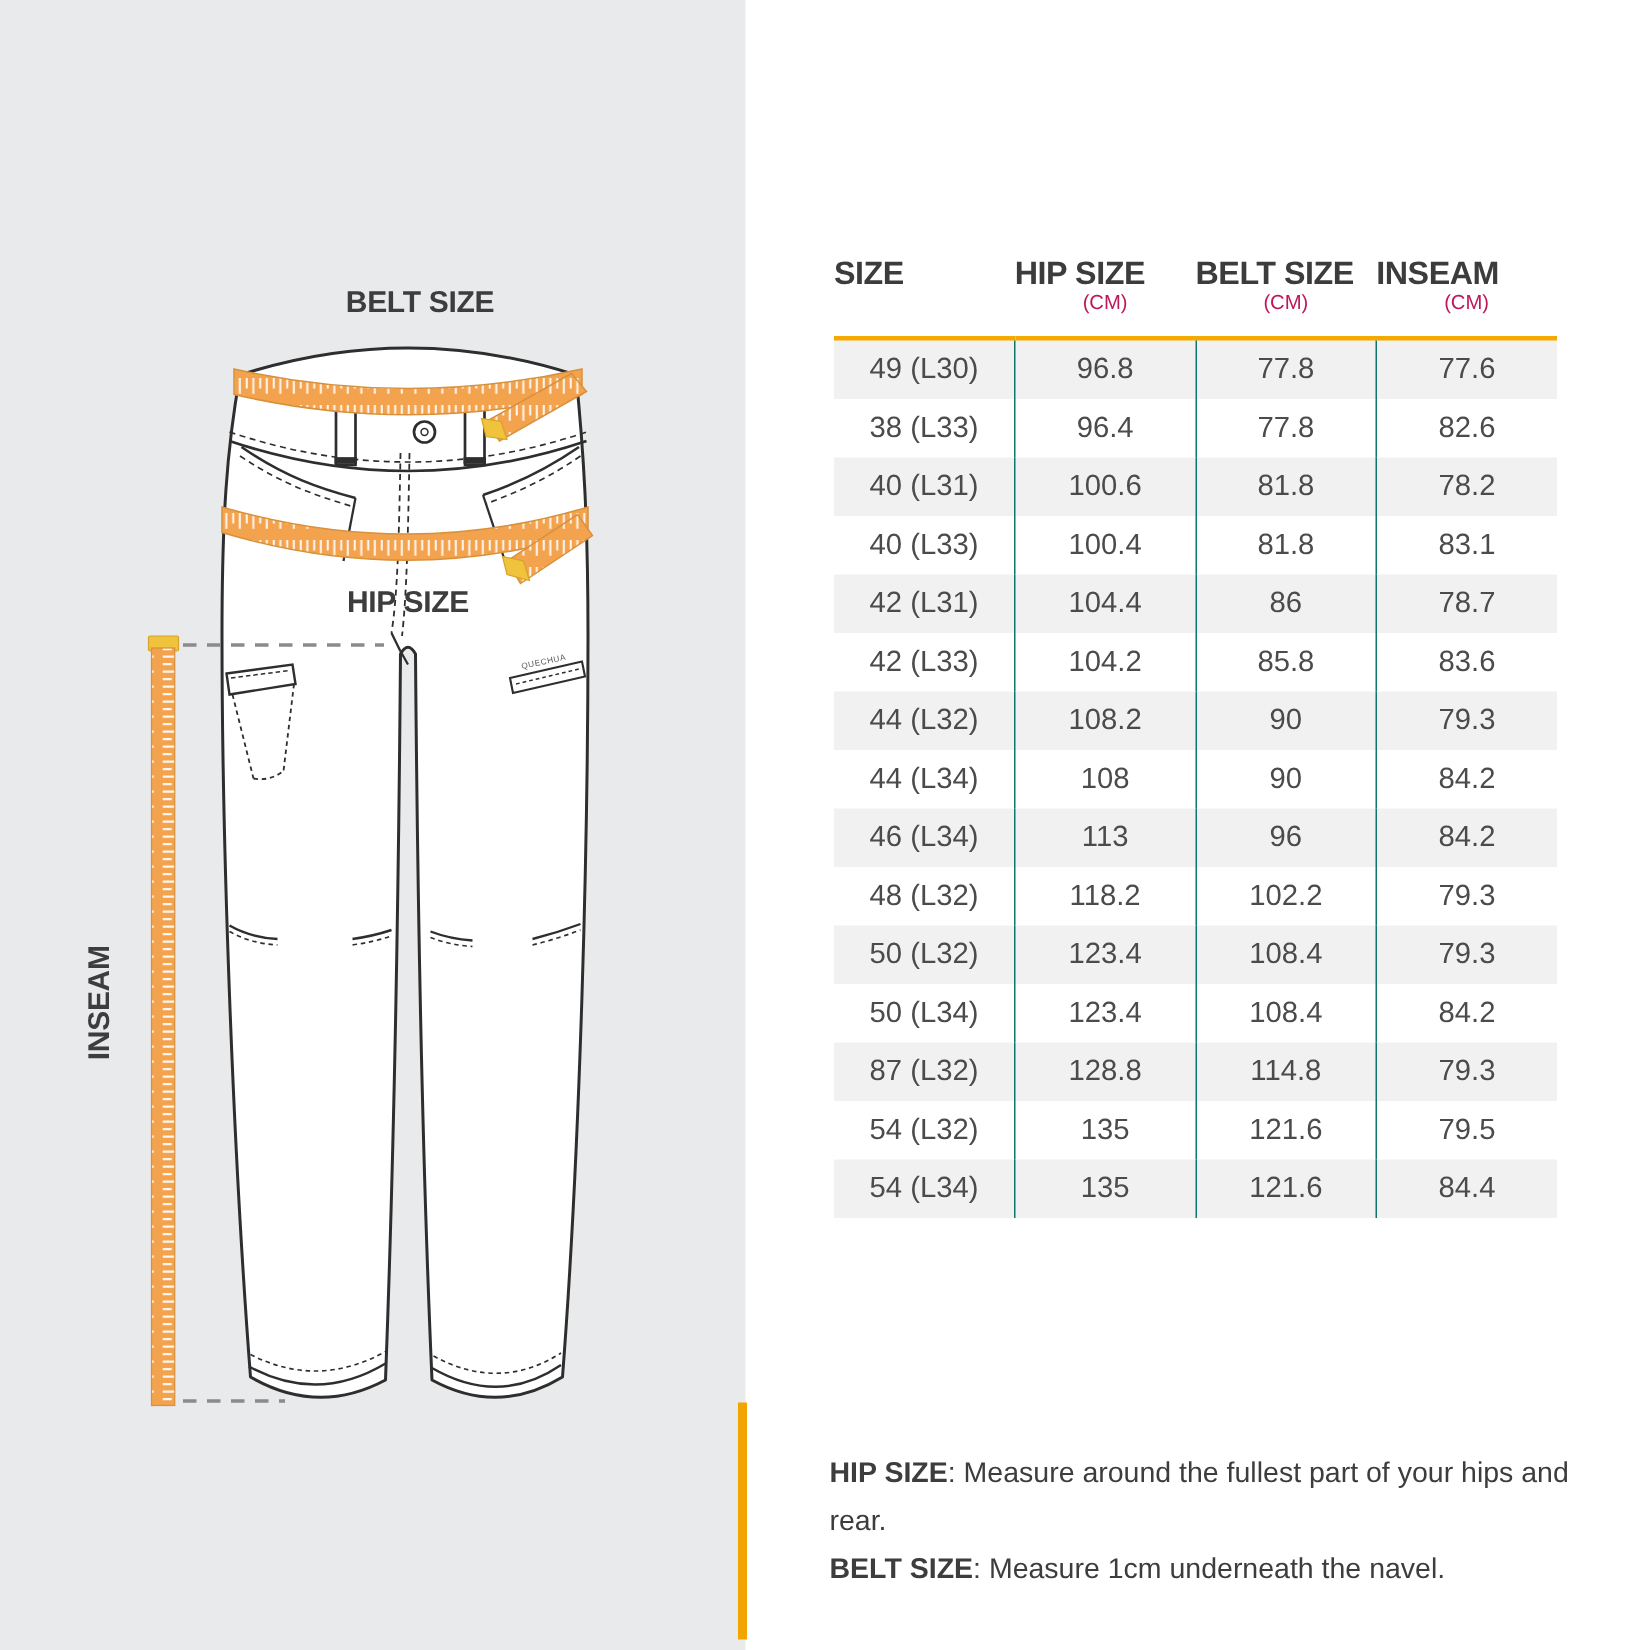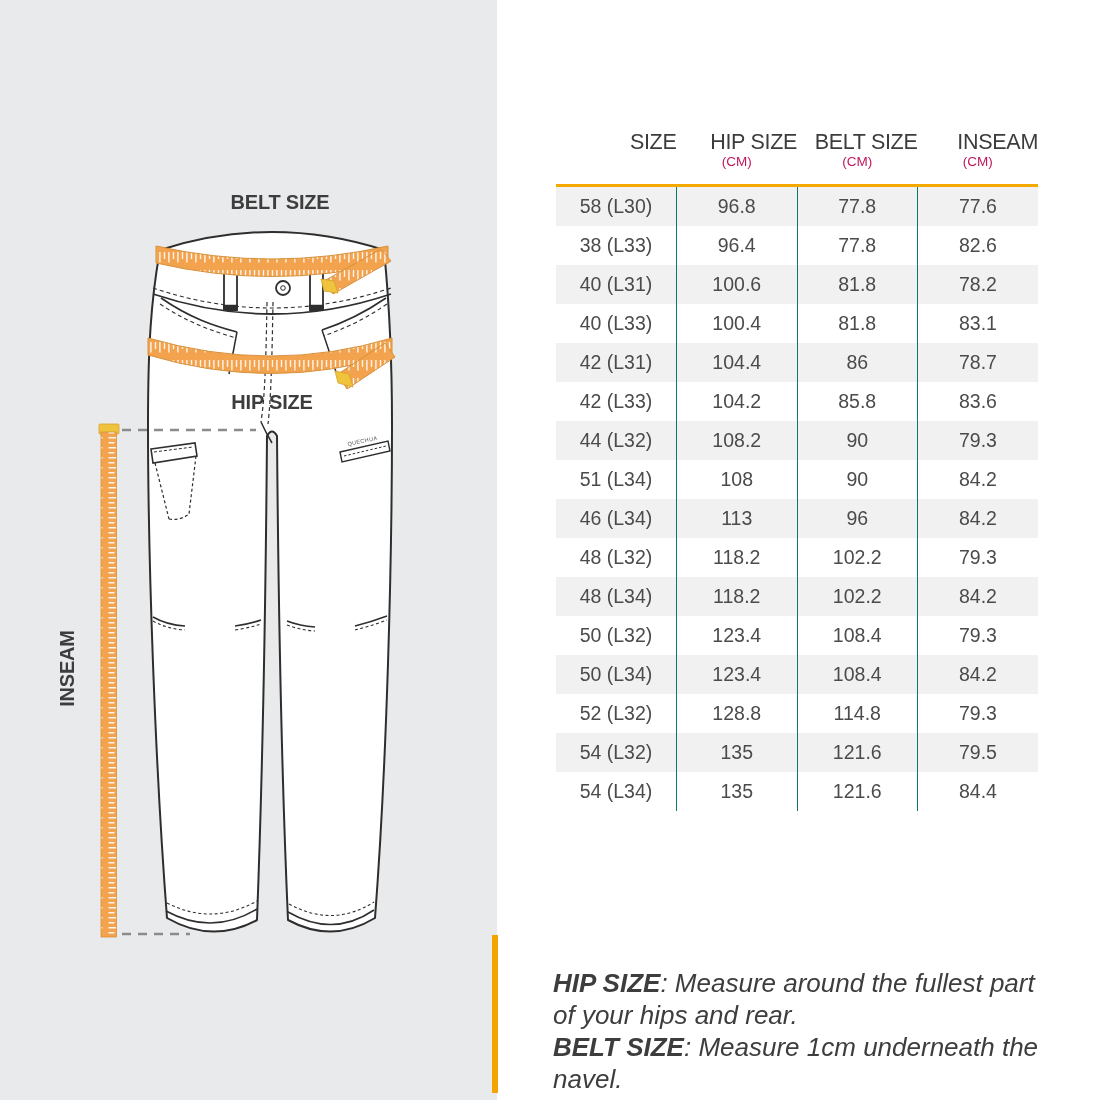--- a/index.html
+++ b/index.html
@@ -16,31 +16,31 @@
   .inseam-label { left:-34px; top:657px; width:202px; text-align:center; transform:rotate(-90deg); }
   .accent-bar { position:absolute; left:492px; top:935px; width:5.5px; height:158px; background:#F2A500; }
 
   
   .table-wrap { position:absolute; left:556px; top:131px; }
   table.size-table { border-collapse:collapse; width:482px; table-layout:fixed; }
   .size-table th {
     vertical-align:bottom; padding:0 0 14px 0;
     border-bottom:3.5px solid #F5A800;
   }
-  .size-table .h1 { font-size:21.5px; line-height:22px; font-weight:normal; color:#3C3C3C; letter-spacing:-0.3px; text-align:right; }
+  .size-table .h1 { font-size:21.5px; line-height:22px; font-weight:bold; color:#3C3C3C; letter-spacing:-0.3px; text-align:left;margin-top:40px; }
   .size-table .h2 { font-size:13.5px; line-height:17px; min-height:17px; font-weight:normal; color:#be185d; text-align:center; }
   .size-table tbody td {
     height:39px; padding:0; text-align:center; vertical-align:middle;
     font-size:19.5px; color:#4B4B4B;
   }
   .size-table tbody tr:nth-child(odd) { background:#F1F1F2; }
   .size-table tbody td + td { border-left:1px solid #0f766e; }
 
   
-  .notes { position:absolute; left:553px; top:967px; width:505px; font-size:26px; line-height:32px; color:#3D3D3D;font-style:italic; }
+  .notes { position:absolute; left:553px; top:967px; width:505px; font-size:19px; line-height:32px; color:#3D3D3D; }
   .notes b { font-weight:bold; }
 </style>
 </head>
 <body>
 
 <div class="left-panel">
 
   <svg class="illustration-svg" width="497" height="1100" viewBox="0 0 497 1100">
     <defs>
       <pattern id="tapeTicks" patternUnits="userSpaceOnUse" width="9" height="18">
@@ -177,21 +177,21 @@
           <div class="h2">(CM)</div>
         </th>
         <th>
           <div class="h1">INSEAM</div>
           <div class="h2">(CM)</div>
         </th>
       </tr>
     </thead>
     <tbody>
         <tr>
-          <td>58 (L30)</td>
+          <td>49 (L30)</td>
           <td>96.8</td>
           <td>77.8</td>
           <td>77.6</td>
         </tr>
         <tr>
           <td>38 (L33)</td>
           <td>96.4</td>
           <td>77.8</td>
           <td>82.6</td>
         </tr>
@@ -219,57 +219,51 @@
           <td>85.8</td>
           <td>83.6</td>
         </tr>
         <tr>
           <td>44 (L32)</td>
           <td>108.2</td>
           <td>90</td>
           <td>79.3</td>
         </tr>
         <tr>
-          <td>51 (L34)</td>
+          <td>44 (L34)</td>
           <td>108</td>
           <td>90</td>
           <td>84.2</td>
         </tr>
         <tr>
           <td>46 (L34)</td>
           <td>113</td>
           <td>96</td>
           <td>84.2</td>
         </tr>
         <tr>
           <td>48 (L32)</td>
           <td>118.2</td>
           <td>102.2</td>
           <td>79.3</td>
         </tr>
         <tr>
-          <td>48 (L34)</td>
-          <td>118.2</td>
-          <td>102.2</td>
-          <td>84.2</td>
-        </tr>
-        <tr>
           <td>50 (L32)</td>
           <td>123.4</td>
           <td>108.4</td>
           <td>79.3</td>
         </tr>
         <tr>
           <td>50 (L34)</td>
           <td>123.4</td>
           <td>108.4</td>
           <td>84.2</td>
         </tr>
         <tr>
-          <td>52 (L32)</td>
+          <td>87 (L32)</td>
           <td>128.8</td>
           <td>114.8</td>
           <td>79.3</td>
         </tr>
         <tr>
           <td>54 (L32)</td>
           <td>135</td>
           <td>121.6</td>
           <td>79.5</td>
         </tr>

